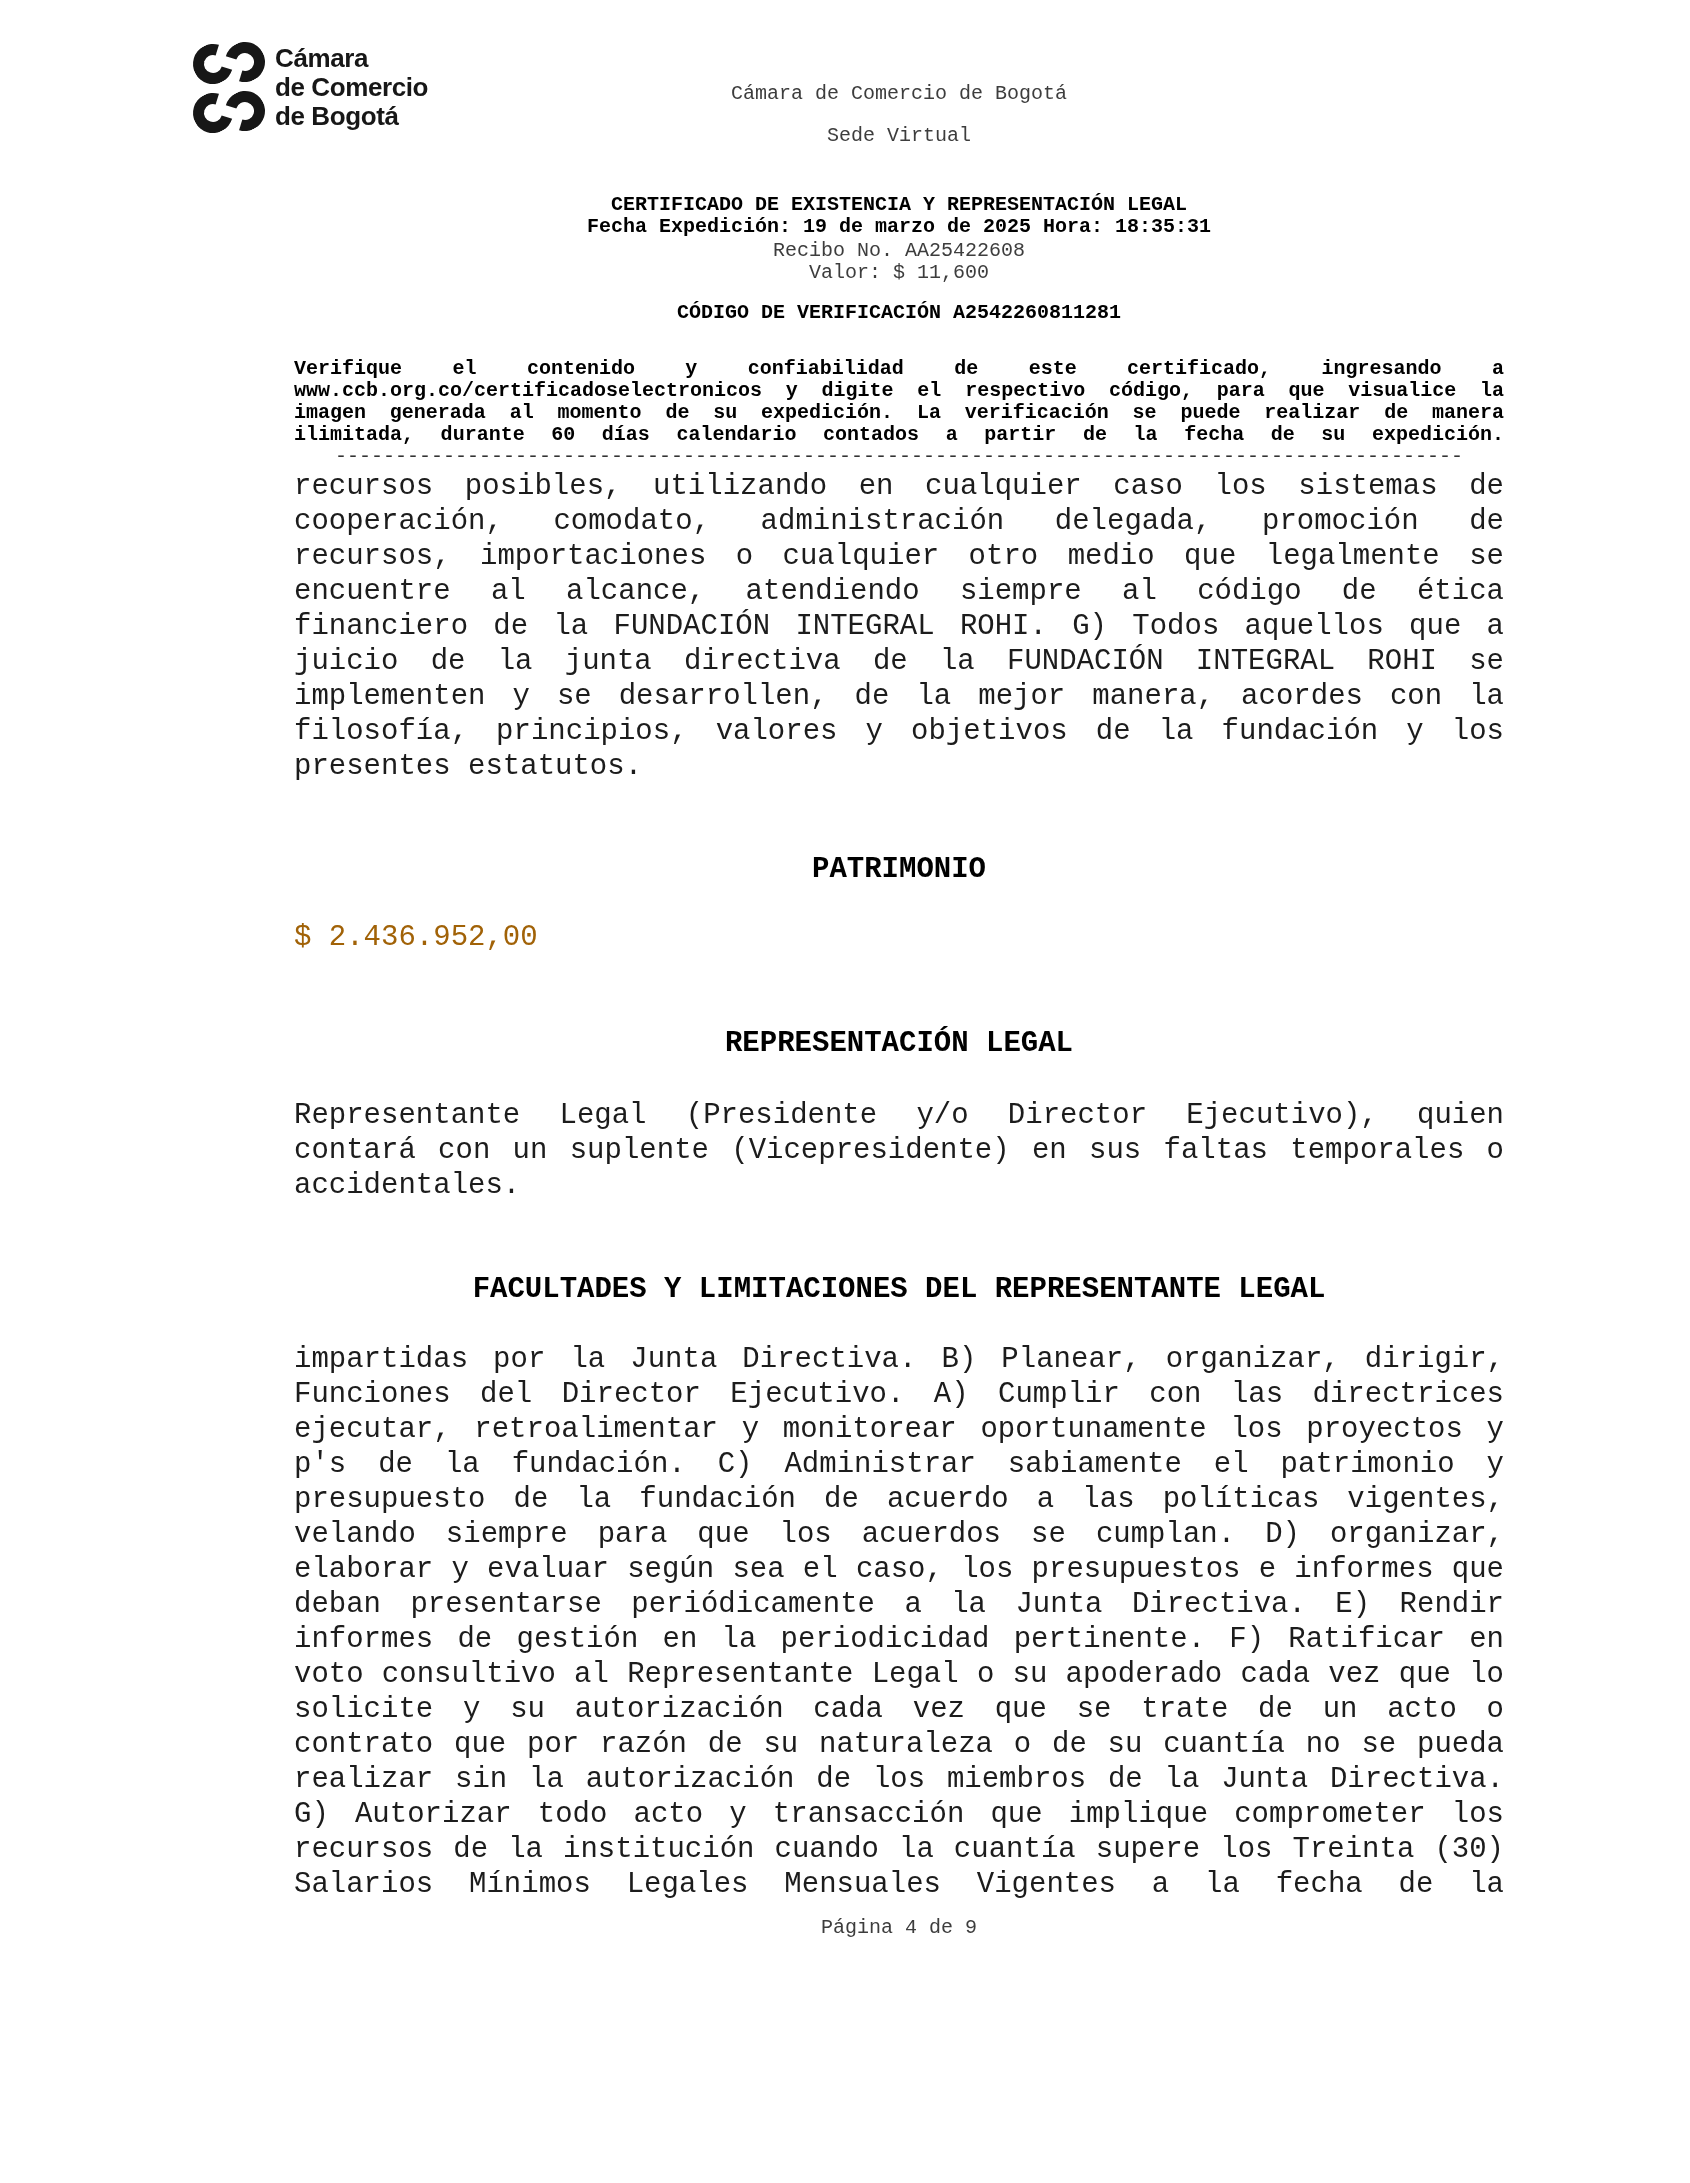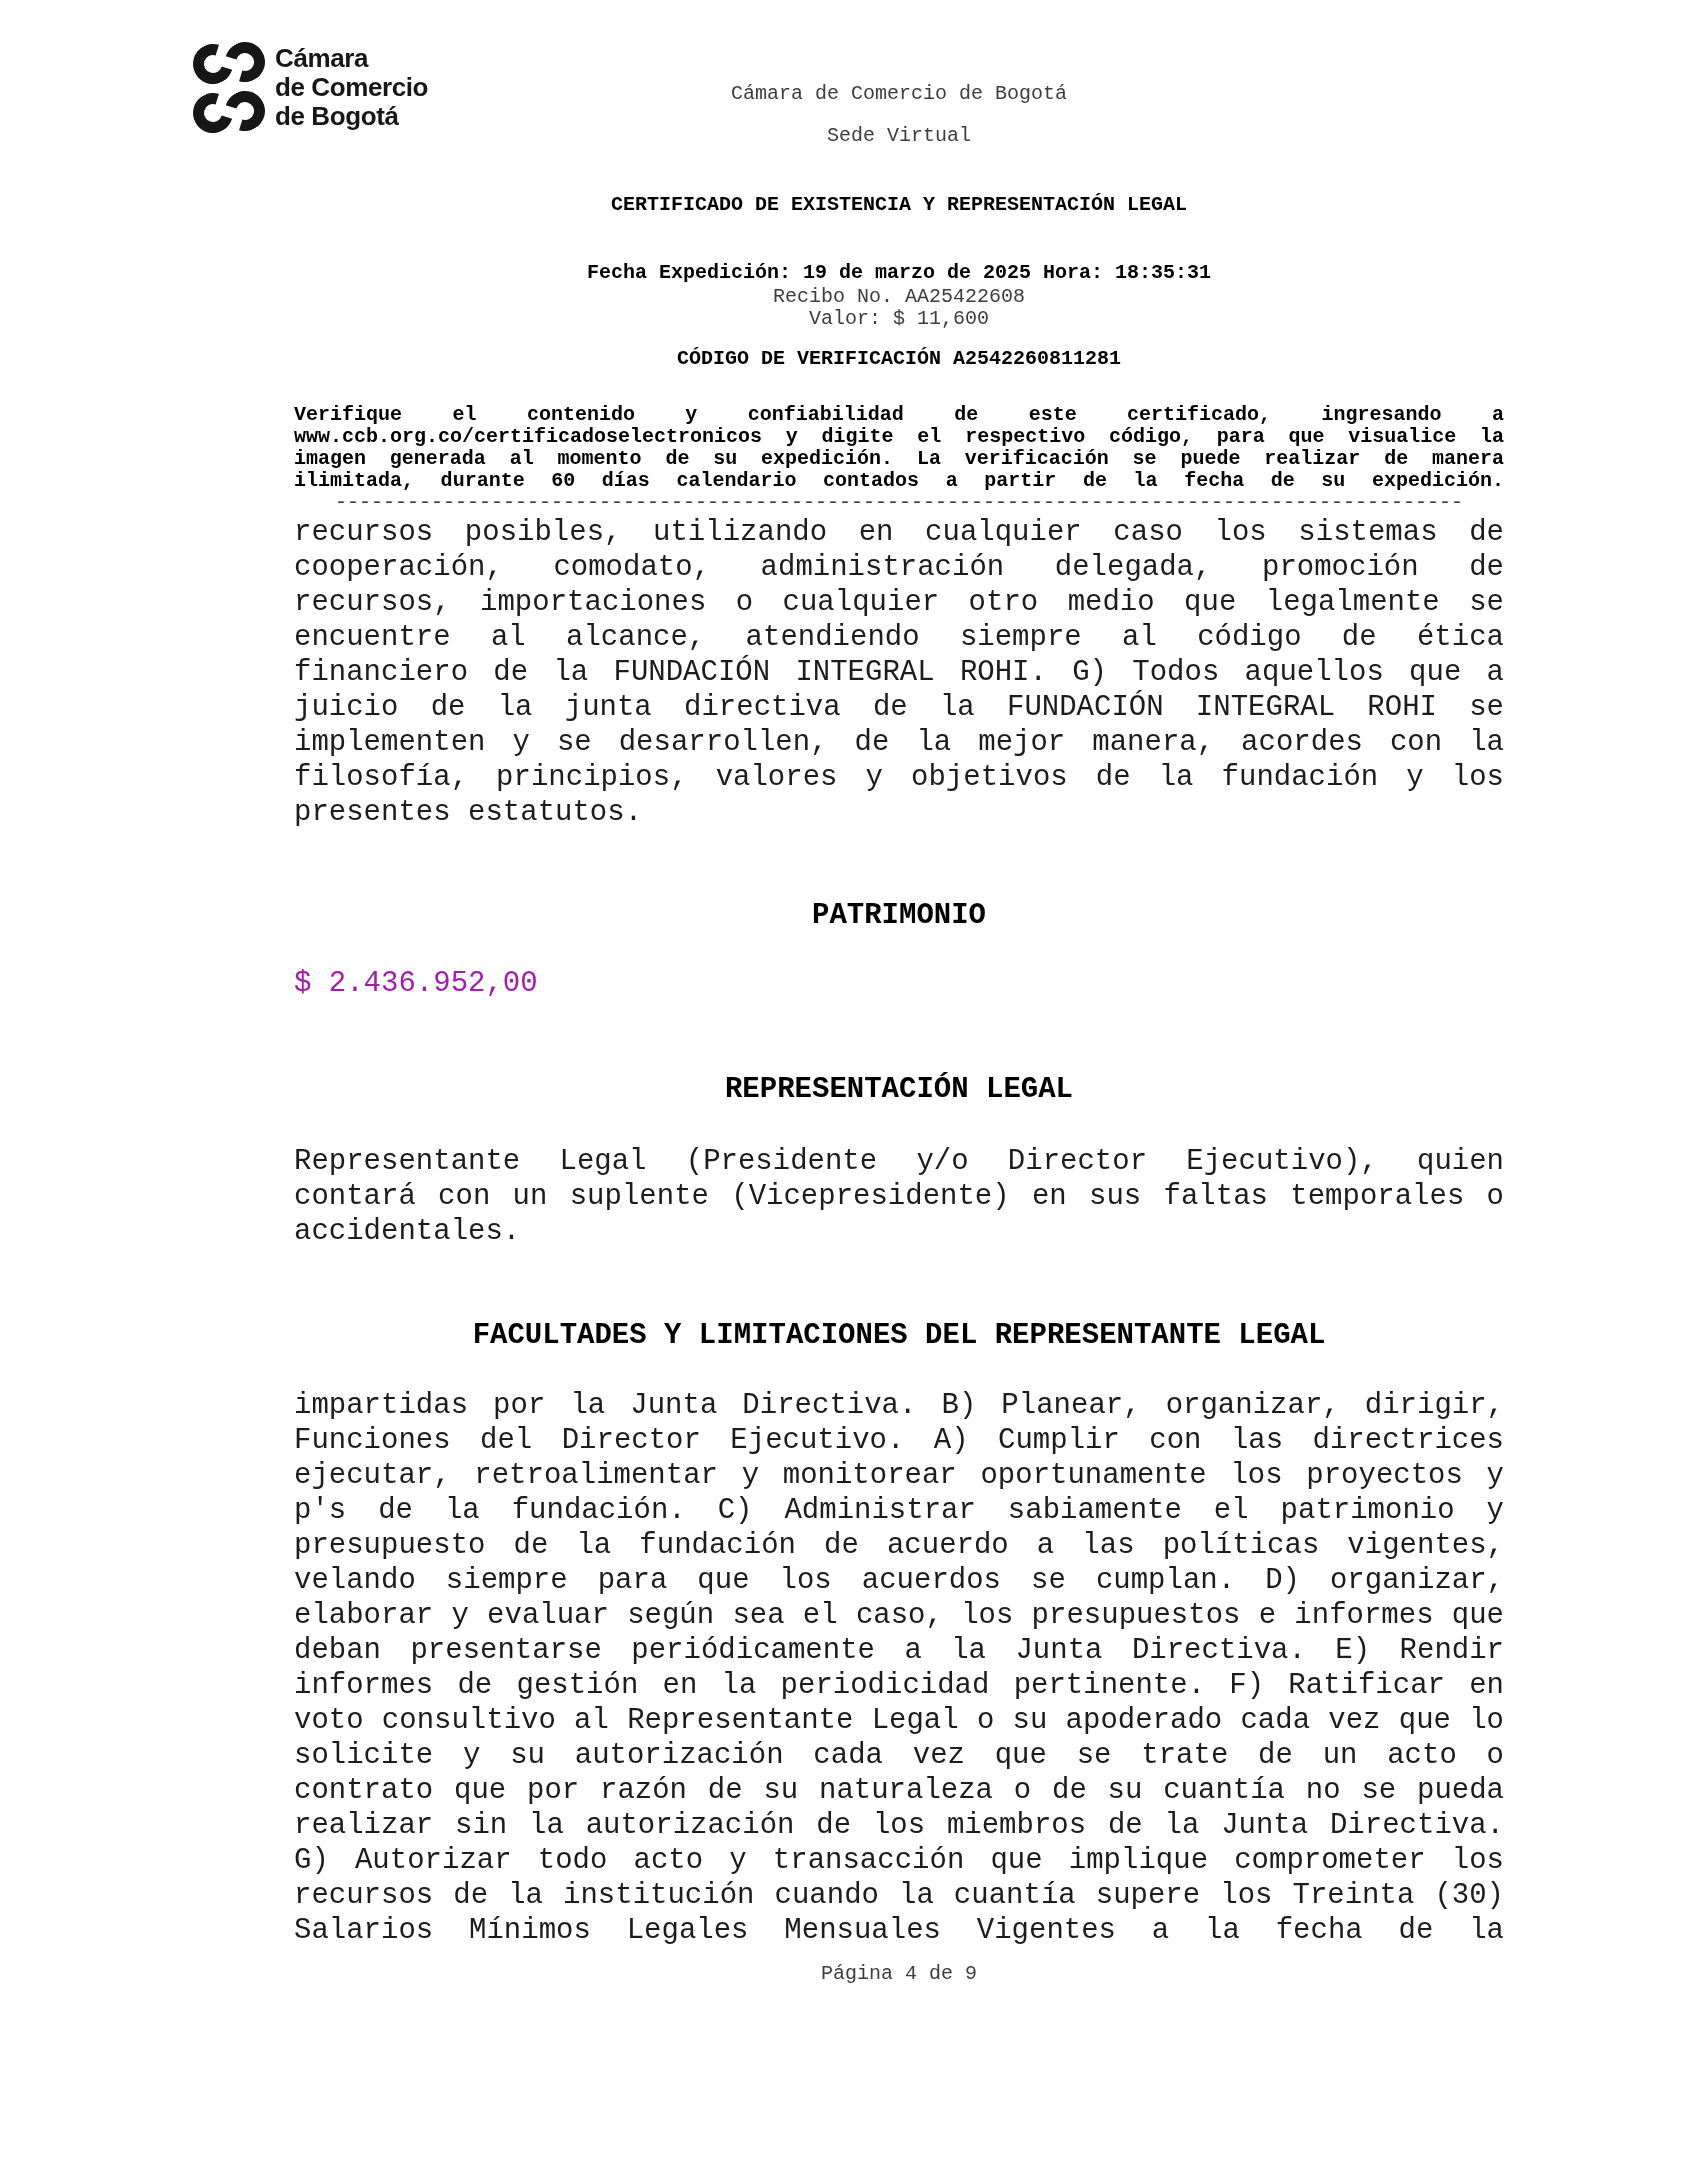--- a/index.html
+++ b/index.html
@@ -30,21 +30,21 @@
   .hline{font-size:20px;line-height:22px;text-align:center;}
   .h-reg{color:#3d3d3d;font-weight:normal;}
   .h-bold{color:#000000;font-weight:bold;}
   .divider{font-size:20px;line-height:22px;text-align:center;
            color:#333333;white-space:nowrap;overflow:hidden;}
   .bodyblock{font-size:29px;line-height:35px;color:#1c1c1c;}
   .bline{text-align:justify;text-align-last:justify;}
   .bline.last-left{text-align-last:left;}
   .sect-title{font-size:29px;line-height:35px;font-weight:bold;
               color:#000000;text-align:center;}
-  .value-line{font-size:29px;line-height:35px;color:#a21caf;text-align:left;}
+  .value-line{font-size:29px;line-height:35px;color:#a16207;text-align:left;}
   .footer{font-size:20px;line-height:22px;color:#3d3d3d;text-align:center;}
 </style>
 </head>
 <body>
 
 <div class="page">
 
   <div class="logo">
     <div class="logo-icon">
       <div class="ring ring-tl"></div>
@@ -60,21 +60,21 @@
   </div>
 
   <div class="col">
 
     <div class="hline h-reg" style="margin-top:83px">Cámara de Comercio de Bogotá</div>
 
     <div class="hline h-reg" style="margin-top:20px">Sede Virtual</div>
 
     <div class="hline h-bold" style="margin-top:47px">CERTIFICADO DE EXISTENCIA Y REPRESENTACIÓN LEGAL</div>
 
-    <div class="hline h-bold" style="margin-top:46px">Fecha Expedición: 19 de marzo de 2025 Hora: 18:35:31</div>
+    <div class="hline h-bold" style="">Fecha Expedición: 19 de marzo de 2025 Hora: 18:35:31</div>
 
     <div class="hline h-reg" style="margin-top:1.7px">Recibo No. AA25422608</div>
 
     <div class="hline h-reg" style="margin-top:0">Valor: $ 11,600</div>
 
     <div class="hline h-bold" style="margin-top:18px">CÓDIGO DE VERIFICACIÓN A2542260811281</div>
 
     <div class="hline h-bold" style="margin-top:34px">
         <div class="bline">Verifique el contenido y confiabilidad de este certificado, ingresando a</div>
         <div class="bline">www.ccb.org.co/certificadoselectronicos y digite el respectivo código, para que visualice la</div>

